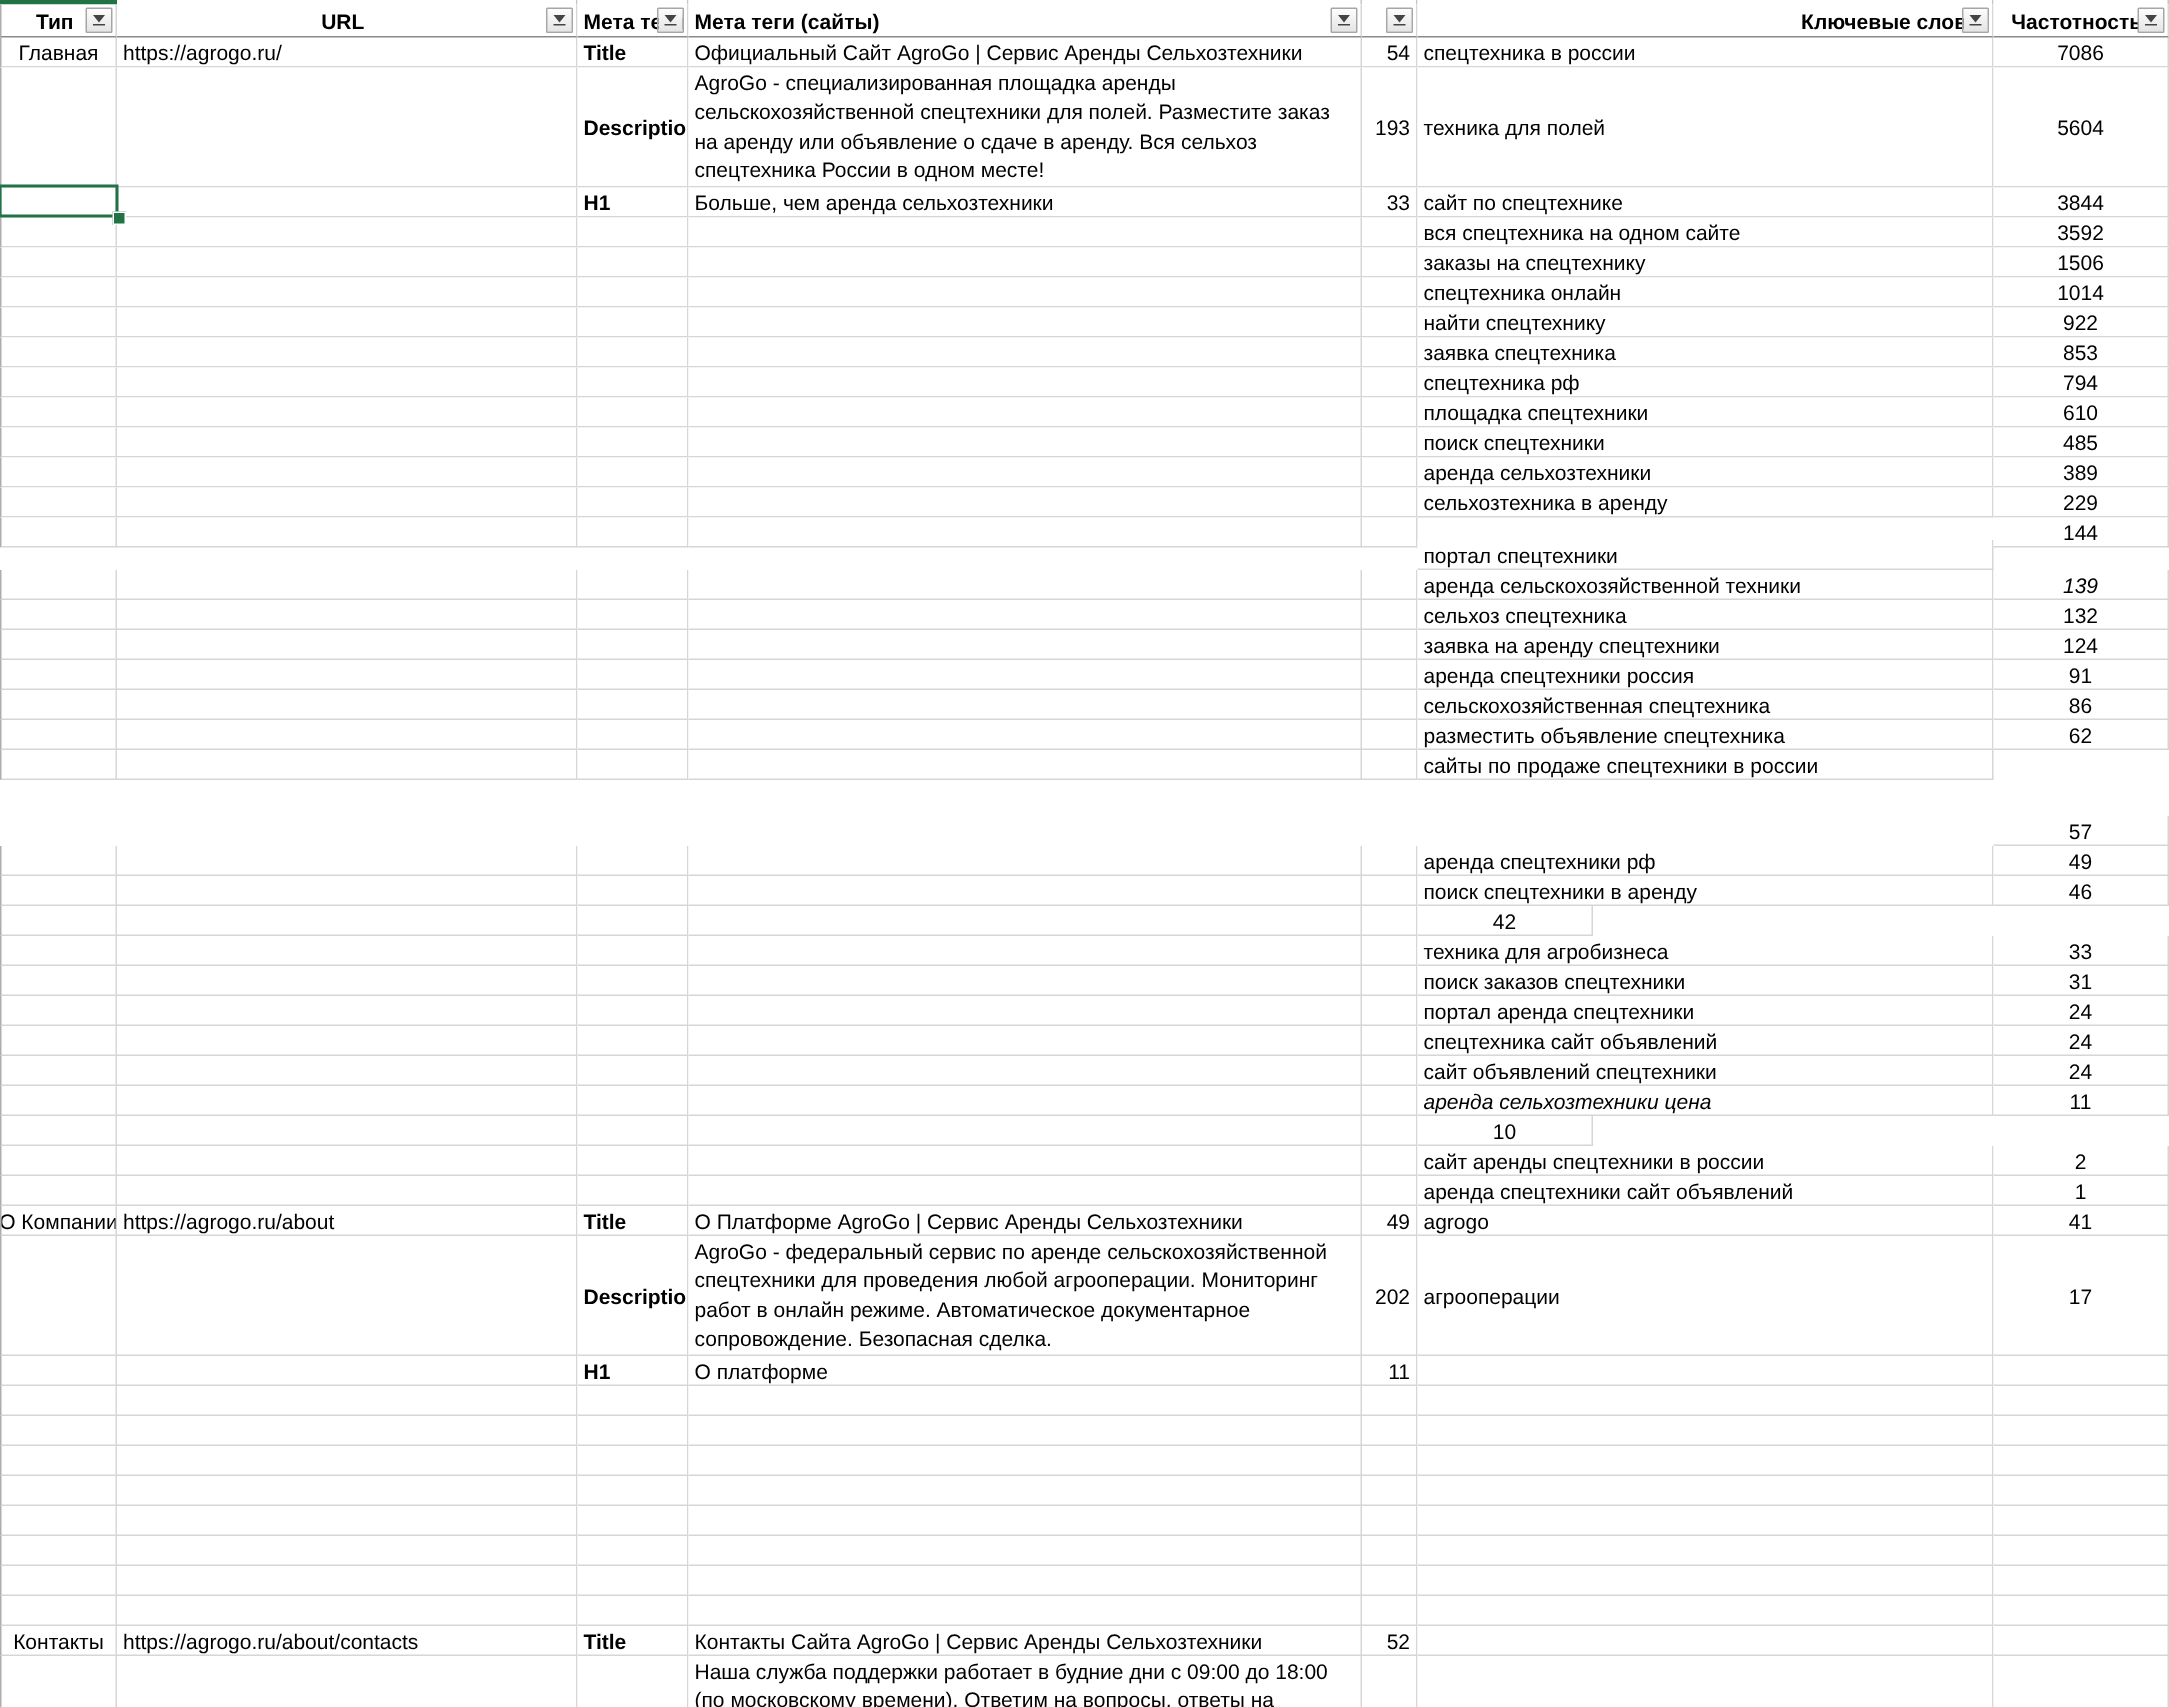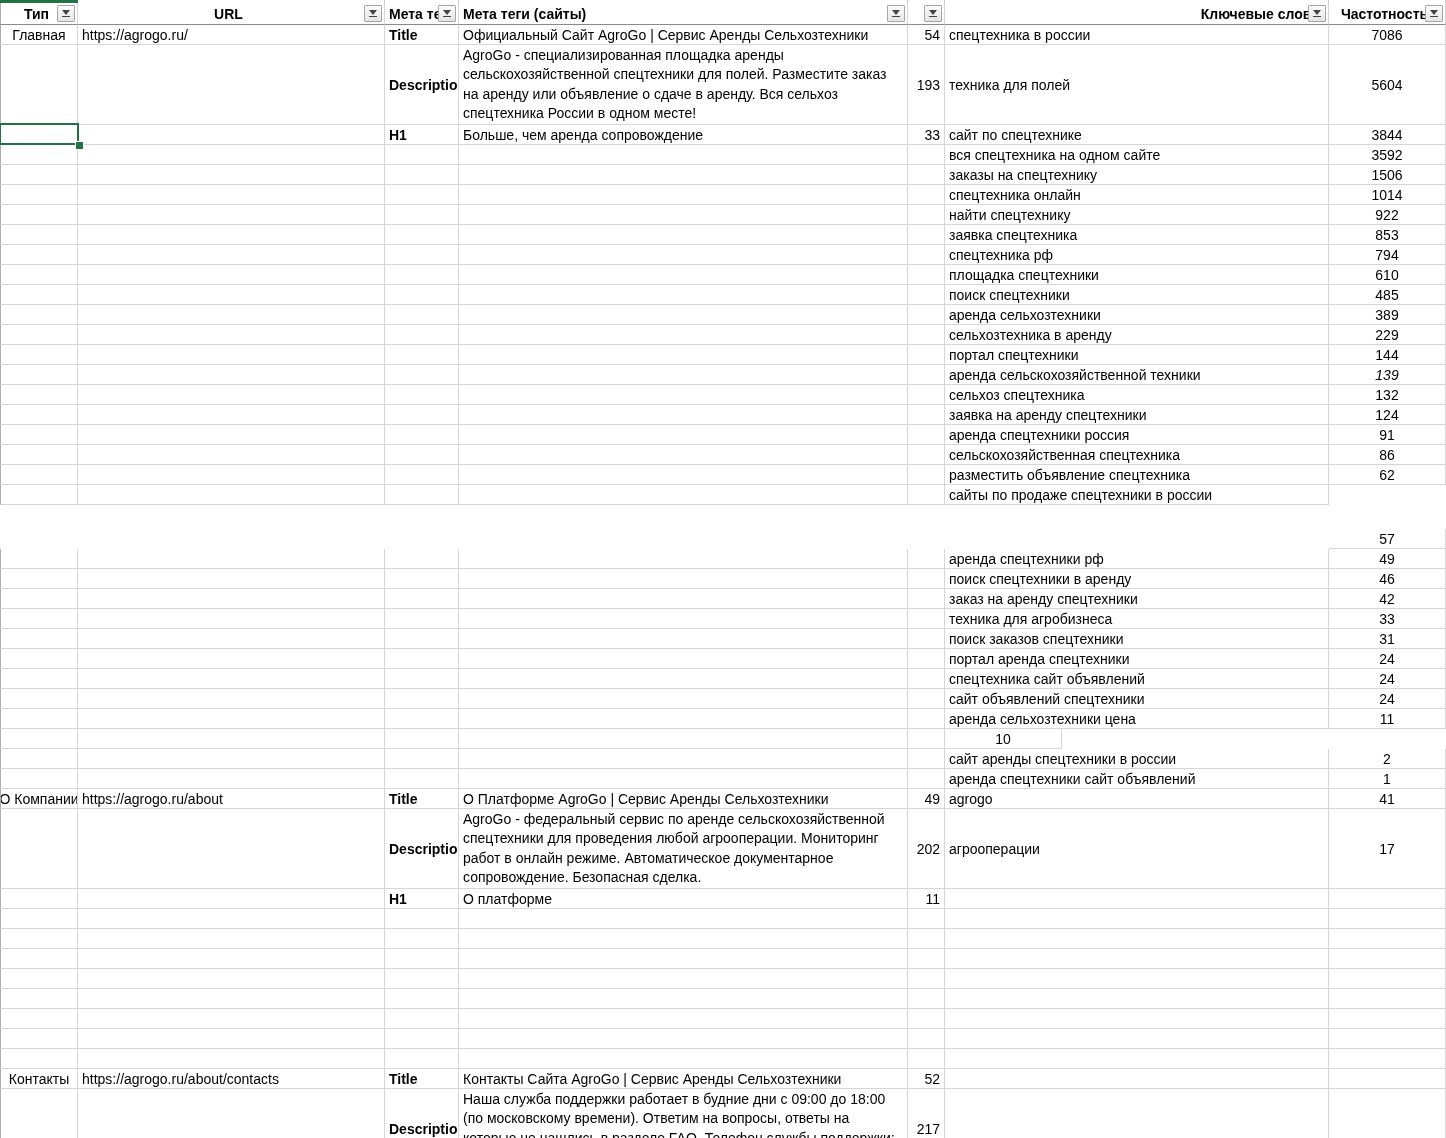--- a/index.html
+++ b/index.html
@@ -125,21 +125,21 @@
           <span>AgroGo - специализированная площадка аренды сельскохозяйственной спецтехники для полей. Разместите заказ на аренду или объявление о сдаче в аренду. Вся сельхоз спецтехника России в одном месте!</span>
         </div>
         <div class="cell" style="width: 37px; justify-content: flex-end;">193</div>
         <div class="cell" style="width: 384px; justify-content: flex-start;">техника для полей</div>
         <div class="cell" style="width: 117px; justify-content: center;">5604</div>
       </div>
       <div class="row single">
         <div class="cell first" style="width: 78px; justify-content: center;"></div>
         <div class="cell" style="width: 307px; justify-content: flex-start;"></div>
         <div class="cell bold" style="width: 74px; justify-content: flex-start;">H1</div>
-        <div class="cell" style="width: 449px; justify-content: flex-start;">Больше, чем аренда сопровождение</div>
+        <div class="cell" style="width: 449px; justify-content: flex-start;">Больше, чем аренда сельхозтехники</div>
         <div class="cell" style="width: 37px; justify-content: flex-end;">33</div>
         <div class="cell" style="width: 384px; justify-content: flex-start;">сайт по спецтехнике</div>
         <div class="cell" style="width: 117px; justify-content: center;">3844</div>
       </div>
       <div class="row single">
         <div class="cell first" style="width: 78px; justify-content: center;"></div>
         <div class="cell" style="width: 307px; justify-content: flex-start;"></div>
         <div class="cell bold" style="width: 74px; justify-content: flex-start;"></div>
         <div class="cell" style="width: 449px; justify-content: flex-start;"></div>
         <div class="cell" style="width: 37px; justify-content: flex-end;"></div>
@@ -226,21 +226,21 @@
         <div class="cell" style="width: 37px; justify-content: flex-end;"></div>
         <div class="cell" style="width: 384px; justify-content: flex-start;">сельхозтехника в аренду</div>
         <div class="cell" style="width: 117px; justify-content: center;">229</div>
       </div>
       <div class="row single">
         <div class="cell first" style="width: 78px; justify-content: center;"></div>
         <div class="cell" style="width: 307px; justify-content: flex-start;"></div>
         <div class="cell bold" style="width: 74px; justify-content: flex-start;"></div>
         <div class="cell" style="width: 449px; justify-content: flex-start;"></div>
         <div class="cell" style="width: 37px; justify-content: flex-end;"></div>
-        <div class="cell" style="width: 384px; justify-content: flex-start;">портал спецтехники</div>
+        <div class="cell" style="width: 384px; justify-content: flex-start; margin-top: 15px;">портал спецтехники</div>
         <div class="cell" style="width: 117px; justify-content: center;">144</div>
       </div>
       <div class="row single">
         <div class="cell first" style="width: 78px; justify-content: center;"></div>
         <div class="cell" style="width: 307px; justify-content: flex-start;"></div>
         <div class="cell bold" style="width: 74px; justify-content: flex-start;"></div>
         <div class="cell" style="width: 449px; justify-content: flex-start;"></div>
         <div class="cell" style="width: 37px; justify-content: flex-end;"></div>
         <div class="cell" style="width: 384px; justify-content: flex-start;">аренда сельскохозяйственной техники</div>
         <div class="cell" style="width: 117px; justify-content: center; font-style: italic;">139</div>
@@ -316,21 +316,20 @@
         <div class="cell" style="width: 37px; justify-content: flex-end;"></div>
         <div class="cell" style="width: 384px; justify-content: flex-start;">поиск спецтехники в аренду</div>
         <div class="cell" style="width: 117px; justify-content: center;">46</div>
       </div>
       <div class="row single">
         <div class="cell first" style="width: 78px; justify-content: center;"></div>
         <div class="cell" style="width: 307px; justify-content: flex-start;"></div>
         <div class="cell bold" style="width: 74px; justify-content: flex-start;"></div>
         <div class="cell" style="width: 449px; justify-content: flex-start;"></div>
         <div class="cell" style="width: 37px; justify-content: flex-end;"></div>
-        <div class="cell" style="width: 384px; justify-content: flex-start;">заказ на аренду спецтехники</div>
         <div class="cell" style="width: 117px; justify-content: center;">42</div>
       </div>
       <div class="row single">
         <div class="cell first" style="width: 78px; justify-content: center;"></div>
         <div class="cell" style="width: 307px; justify-content: flex-start;"></div>
         <div class="cell bold" style="width: 74px; justify-content: flex-start;"></div>
         <div class="cell" style="width: 449px; justify-content: flex-start;"></div>
         <div class="cell" style="width: 37px; justify-content: flex-end;"></div>
         <div class="cell" style="width: 384px; justify-content: flex-start;">техника для агробизнеса</div>
         <div class="cell" style="width: 117px; justify-content: center;">33</div>
@@ -370,21 +369,21 @@
         <div class="cell" style="width: 37px; justify-content: flex-end;"></div>
         <div class="cell" style="width: 384px; justify-content: flex-start;">сайт объявлений спецтехники</div>
         <div class="cell" style="width: 117px; justify-content: center;">24</div>
       </div>
       <div class="row single">
         <div class="cell first" style="width: 78px; justify-content: center;"></div>
         <div class="cell" style="width: 307px; justify-content: flex-start;"></div>
         <div class="cell bold" style="width: 74px; justify-content: flex-start;"></div>
         <div class="cell" style="width: 449px; justify-content: flex-start;"></div>
         <div class="cell" style="width: 37px; justify-content: flex-end;"></div>
-        <div class="cell" style="width: 384px; justify-content: flex-start;">аренда сельхозтехники цена</div>
+        <div class="cell" style="width: 384px; justify-content: flex-start; font-style: italic;">аренда сельхозтехники цена</div>
         <div class="cell" style="width: 117px; justify-content: center;">11</div>
       </div>
       <div class="row single">
         <div class="cell first" style="width: 78px; justify-content: center;"></div>
         <div class="cell" style="width: 307px; justify-content: flex-start;"></div>
         <div class="cell bold" style="width: 74px; justify-content: flex-start;"></div>
         <div class="cell" style="width: 449px; justify-content: flex-start;"></div>
         <div class="cell" style="width: 37px; justify-content: flex-end;"></div>
         <div class="cell" style="width: 117px; justify-content: center;">10</div>
       </div>

